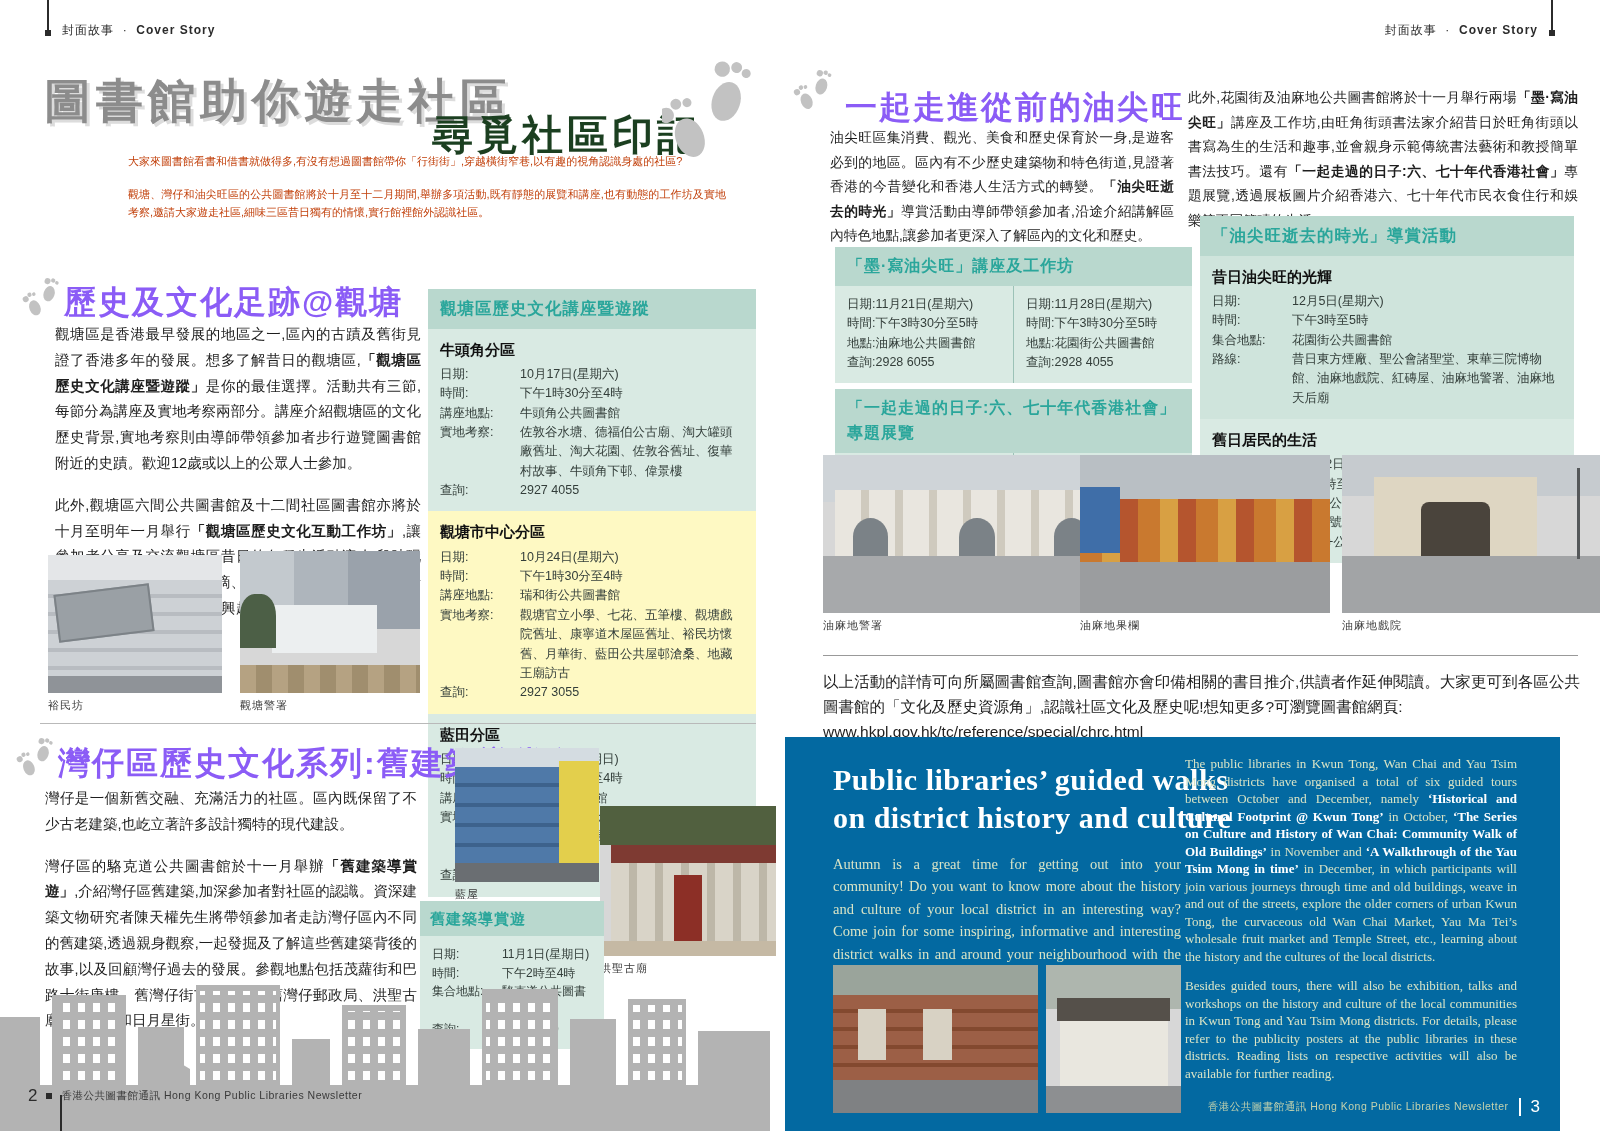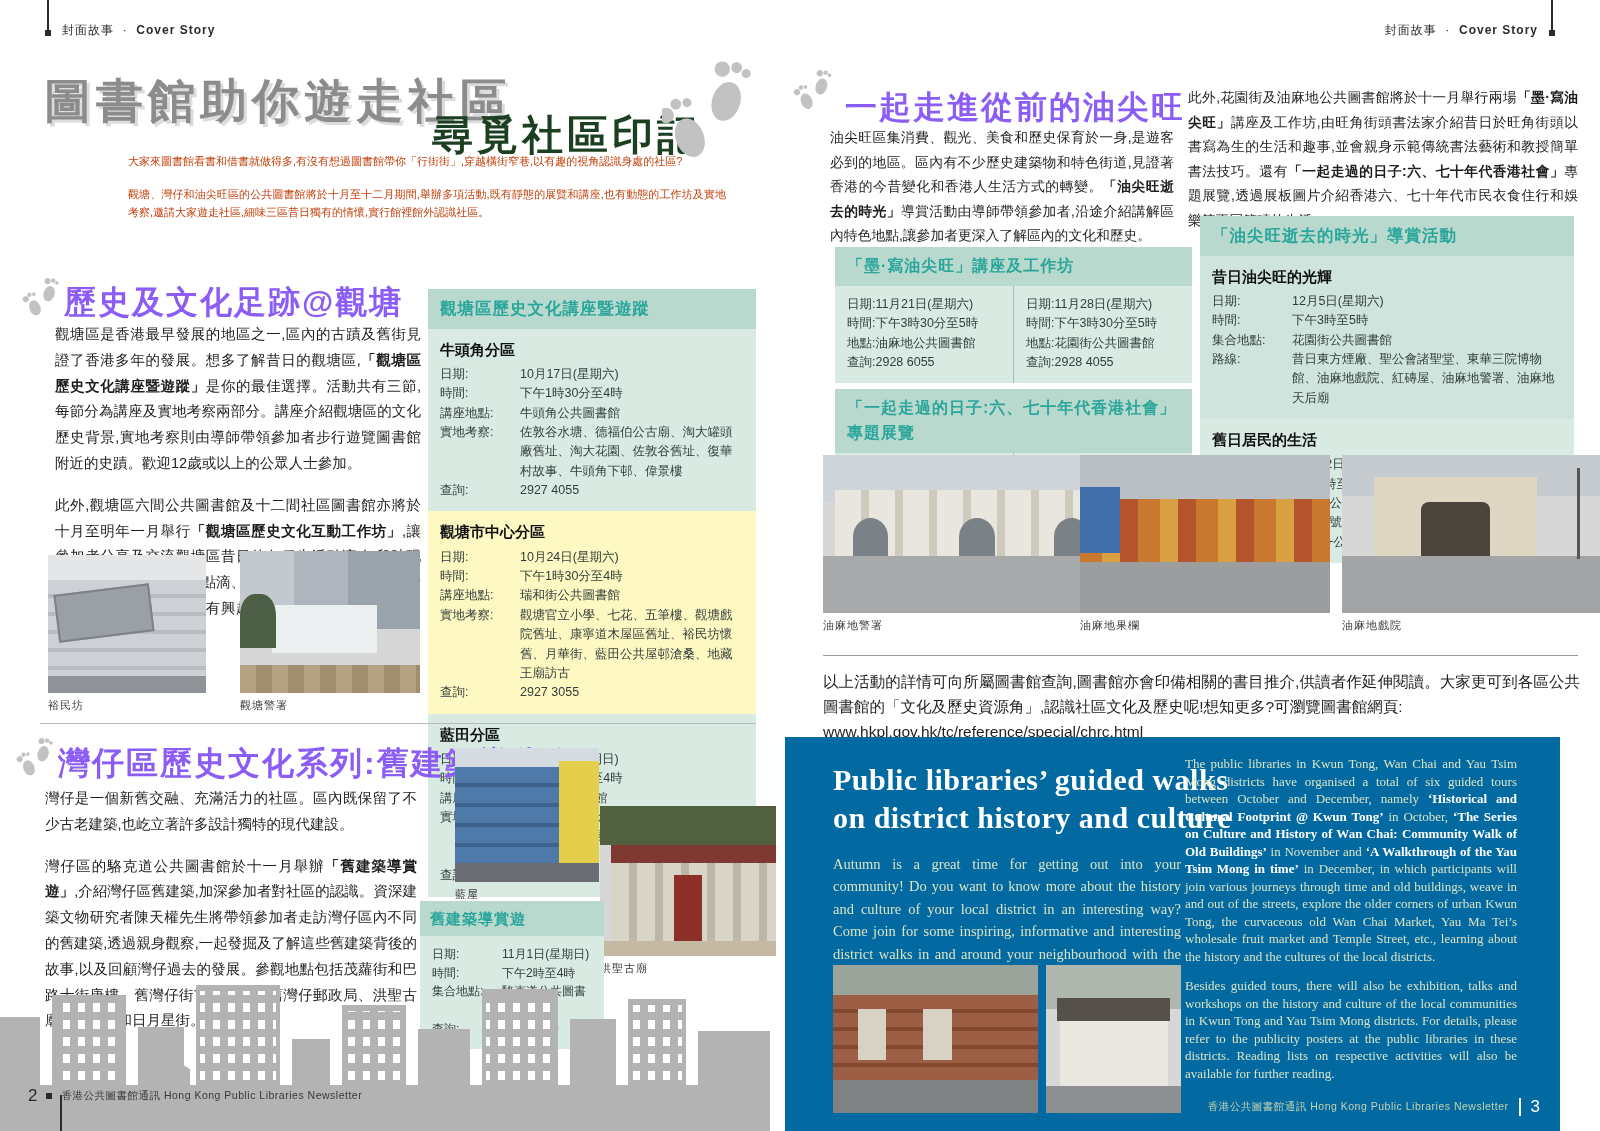--- a/index.html
+++ b/index.html
@@ -193,21 +193,21 @@
           <span class="lab">實地考察:</span>
           <span class="val">藍田公共屋邨滄桑、麗港城、茜草灣及茶果嶺、三山國王廟、雞寮—翠屏邨、大王爺廟</span>
         </div>
       <div class="lv">
           <span class="lab">查詢:</span>
           <span class="val">2927 7055</span>
         </div>
     </div>
   </div>
 
-  <div class="abs" style="left:48px;top:555px;width:158px;">
+  <div class="abs" style="left:48px;top:555px;width:174px;">
     <div class="ph" style="height:138px;">
       <div class="layer" style="left:0;top:0;right:0;height:18%;background:#e4e6e8;"></div>
       <div class="layer" style="left:0;top:18%;right:0;bottom:12%;background:repeating-linear-gradient(180deg,#cdd1d5 0 14px,#b8bcc1 14px 18px);"></div>
       <div class="layer" style="left:0;bottom:0;right:0;height:12%;background:#8f9398;"></div>
       <div class="layer" style="left:8px;top:34px;width:92px;height:44px;background:#9aa0a5;border:2px solid #7c8287;transform:rotate(-7deg);"></div>
     </div>
     <div class="cap">裕民坊</div>
   </div>
   <div class="abs" style="left:240px;top:551px;width:180px;">
     <div class="ph" style="height:142px;">

